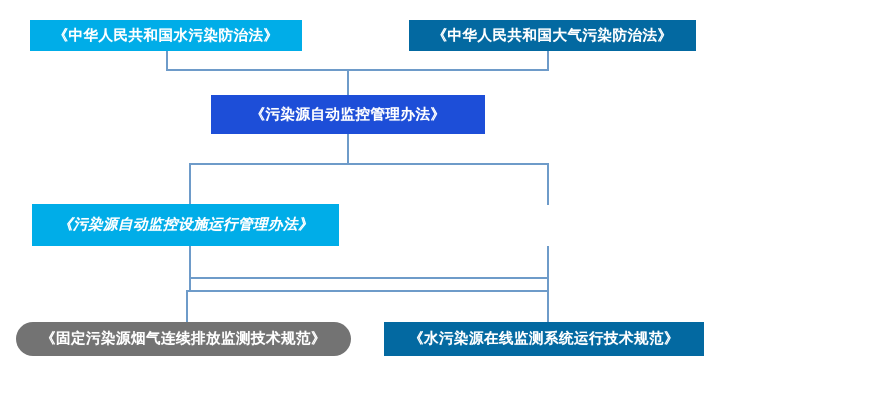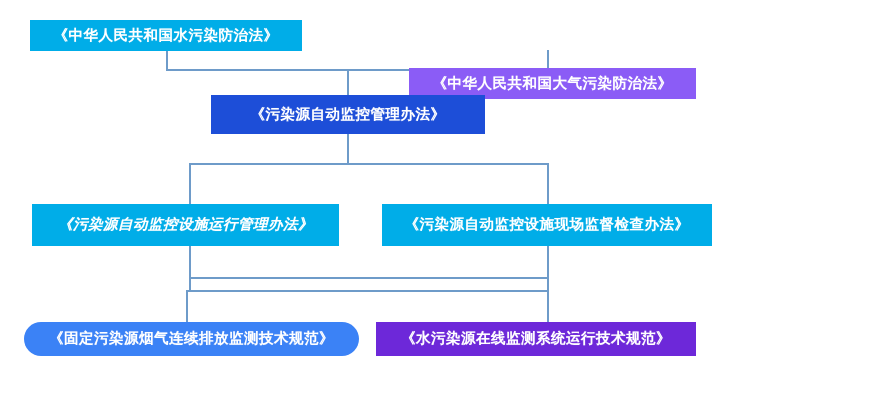--- a/index.html
+++ b/index.html
@@ -57,25 +57,24 @@
 
   <div class="conn conn-v" style="left:189px; top:246px; height:45px;"></div>
   <div class="conn conn-v" style="left:547px; top:246px; height:45px;"></div>
   <div class="conn conn-h" style="left:189px; top:277px; width:360px;"></div>
   <div class="conn conn-h" style="left:186px; top:290px; width:363px;"></div>
   <div class="conn conn-v" style="left:186px; top:290px; height:33px;"></div>
   <div class="conn conn-v" style="left:547px; top:290px; height:33px;"></div>
 
   <div class="node" style="left:30px; top:20px; width:272px; height:31px; background:#00ade8;">《中华人民共和国水污染防治法》</div>
 
-  <div class="node" style="left:409px; top:20px; width:287px; height:31px; background:#8b5cf6;margin-top:48px;">《中华人民共和国大气污染防治法》</div>
+  <div class="node" style="left:409px; top:20px; width:287px; height:31px; background:#0369a1;">《中华人民共和国大气污染防治法》</div>
 
   <div class="node" style="left:211px; top:95px; width:274px; height:39px; background:#1d4ed8;">《污染源自动监控管理办法》</div>
 
   <div class="node" style="left:32px; top:204px; width:307px; height:42px; background:#00ade8;font-style:italic;">《污染源自动监控设施运行管理办法》</div>
 
-  <div class="node" style="left:382px; top:204px; width:330px; height:42px; background:#00ade8;">《污染源自动监控设施现场监督检查办法》</div>
 
-  <div class="node" style="left:24px; top:322px; width:335px; height:34px; background:#3b82f6;border-radius:17px;">《固定污染源烟气连续排放监测技术规范》</div>
+  <div class="node" style="left:16px; top:322px; width:335px; height:34px; background:#737373;border-radius:17px;">《固定污染源烟气连续排放监测技术规范》</div>
 
-  <div class="node" style="left:376px; top:322px; width:320px; height:34px; background:#6d28d9;">《水污染源在线监测系统运行技术规范》</div>
+  <div class="node" style="left:384px; top:322px; width:320px; height:34px; background:#0369a1;">《水污染源在线监测系统运行技术规范》</div>
 
 </div>
 
 </body></html>

